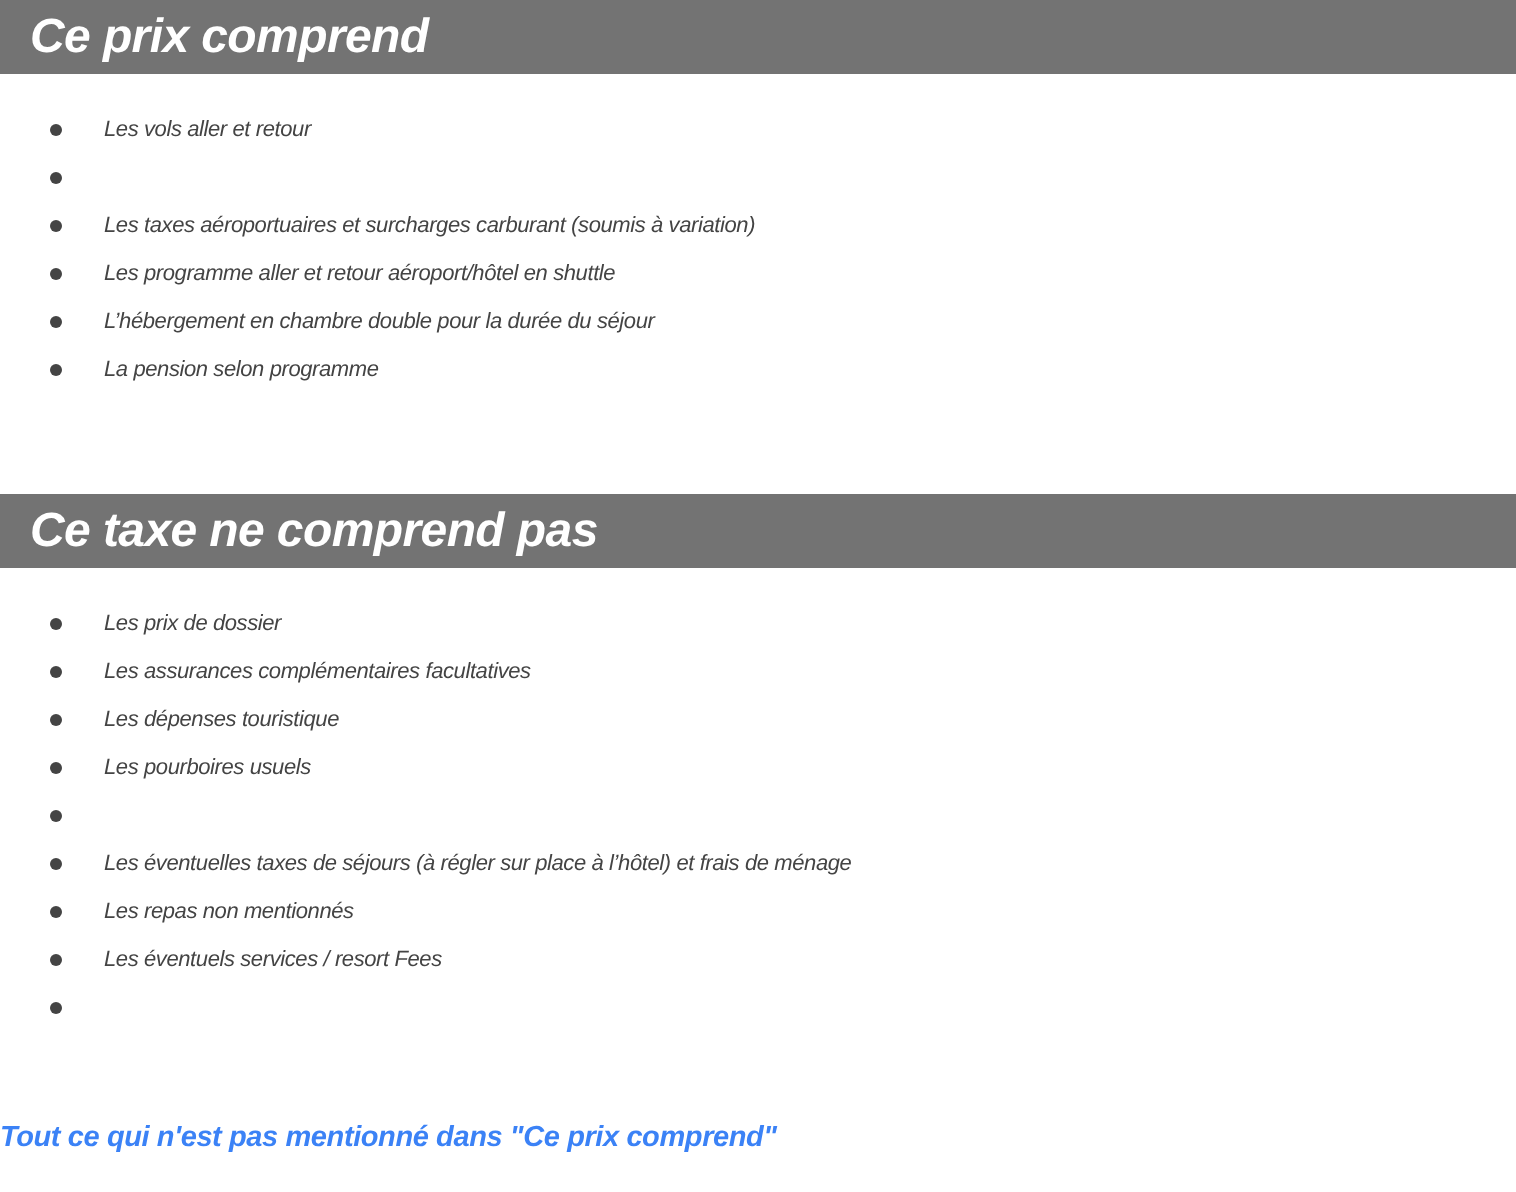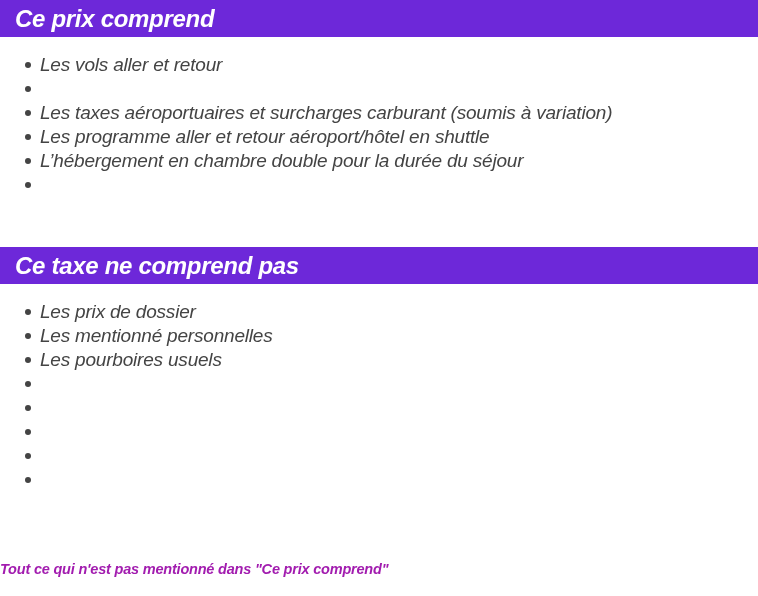--- a/index.html
+++ b/index.html
@@ -1,50 +1,51 @@
 <!DOCTYPE html>
 <html><head>
 <meta charset="utf-8">
 <style>
   html, body { margin: 0; padding: 0; background: #ffffff; }
   body { width: 758px; height: 596px; position: relative; overflow: hidden;
          font-family: "Liberation Sans", "DejaVu Sans", sans-serif; color: #4a4a4a; }
   .section-header { position: absolute; left: 0; width: 758px; height: 37px;
-         background: #6d28d9; color: #ffffff; font-style: italic; font-weight: bold;
+         background: #737373; color: #ffffff; font-style: italic; font-weight: bold;
          font-size: 24px; line-height: 37px; padding-left: 15px; box-sizing: border-box;
          letter-spacing: -0.3px; }
   .list { position: absolute; left: 0; margin: 0; padding: 0; list-style: none; }
-  .list li { position: relative; height: 24px; line-height: 24px; padding-left: 40px;
-         font-style: italic; font-size: 19px; color: #444444; white-space: nowrap;
+  .list li { position: relative; height: 24px; line-height: 24px; padding-left: 52px;
+         font-style: italic; font-size: 11px; color: #444444; white-space: nowrap;
          letter-spacing: -0.2px; }
   .bullet { position: absolute; left: 25px; top: 9px; width: 6px; height: 6px;
          border-radius: 50%; background: #444444; }
   .footnote { position: absolute; left: 0; top: 557px; font-style: italic; font-weight: bold;
-         font-size: 14.5px; color: #a21caf; line-height: 24px; letter-spacing: -0.2px; }
+         font-size: 14.5px; color: #3b82f6; line-height: 24px; letter-spacing: -0.2px; }
 </style>
 </head>
 <body>
 
 <div class="section-header" style="top:0;">Ce prix comprend</div>
 
 <ul class="list" style="top:53px;">
   <li><span class="bullet"></span><span>Les vols aller et retour</span></li>
   <li><span class="bullet"></span></li>
   <li><span class="bullet"></span><span>Les taxes aéroportuaires et surcharges carburant (soumis à variation)</span></li>
   <li><span class="bullet"></span><span>Les programme aller et retour aéroport/hôtel en shuttle</span></li>
   <li><span class="bullet"></span><span>L’hébergement en chambre double pour la durée du séjour</span></li>
-  <li><span class="bullet"></span></li>
+  <li><span class="bullet"></span><span>La pension selon programme</span></li>
 </ul>
 
 <div class="section-header" style="top:247px;">Ce taxe ne comprend pas</div>
 
 <ul class="list" style="top:300px;">
   <li><span class="bullet"></span><span>Les prix de dossier</span></li>
-  <li><span class="bullet"></span><span>Les mentionné personnelles</span></li>
+  <li><span class="bullet"></span><span>Les assurances complémentaires facultatives</span></li>
+  <li><span class="bullet"></span><span>Les dépenses touristique</span></li>
   <li><span class="bullet"></span><span>Les pourboires usuels</span></li>
   <li><span class="bullet"></span></li>
-  <li><span class="bullet"></span></li>
-  <li><span class="bullet"></span></li>
-  <li><span class="bullet"></span></li>
+  <li><span class="bullet"></span><span>Les éventuelles taxes de séjours (à régler sur place à l’hôtel) et frais de ménage</span></li>
+  <li><span class="bullet"></span><span>Les repas non mentionnés</span></li>
+  <li><span class="bullet"></span><span>Les éventuels services / resort Fees</span></li>
   <li><span class="bullet"></span></li>
 </ul>
 
 <div class="footnote">Tout ce qui n'est pas mentionné dans "Ce prix comprend"</div>
 
 </body></html>

